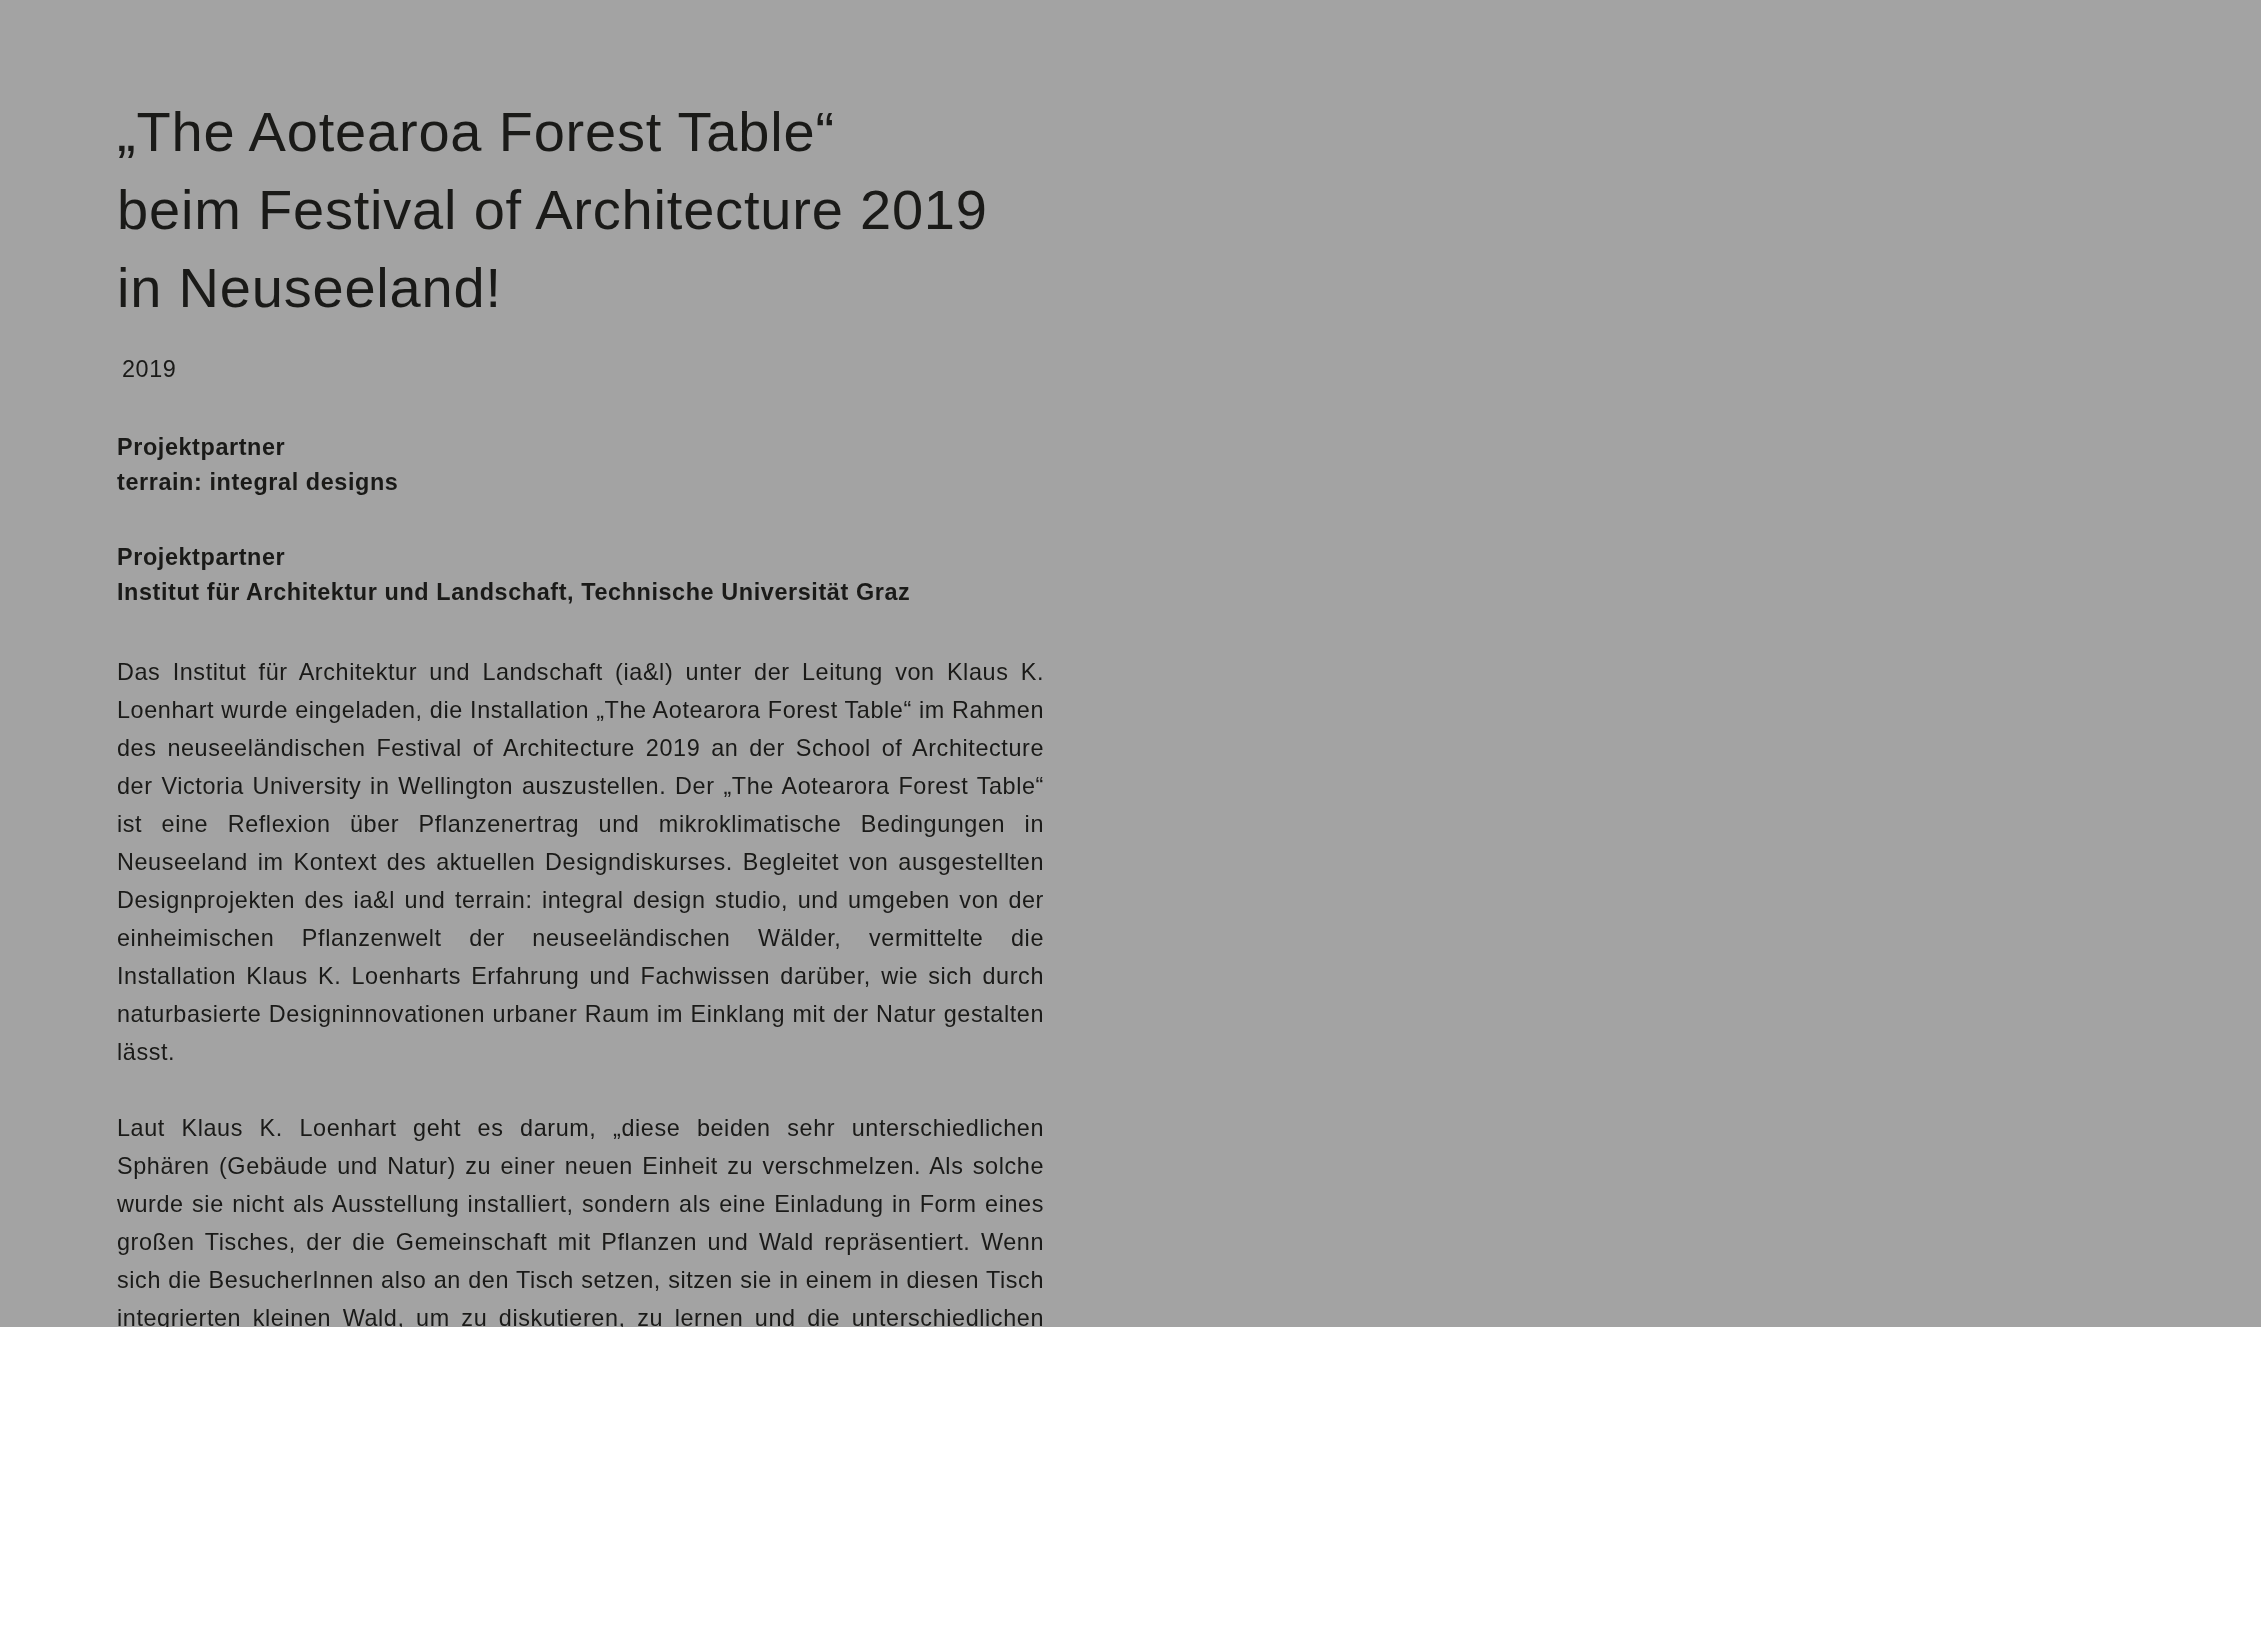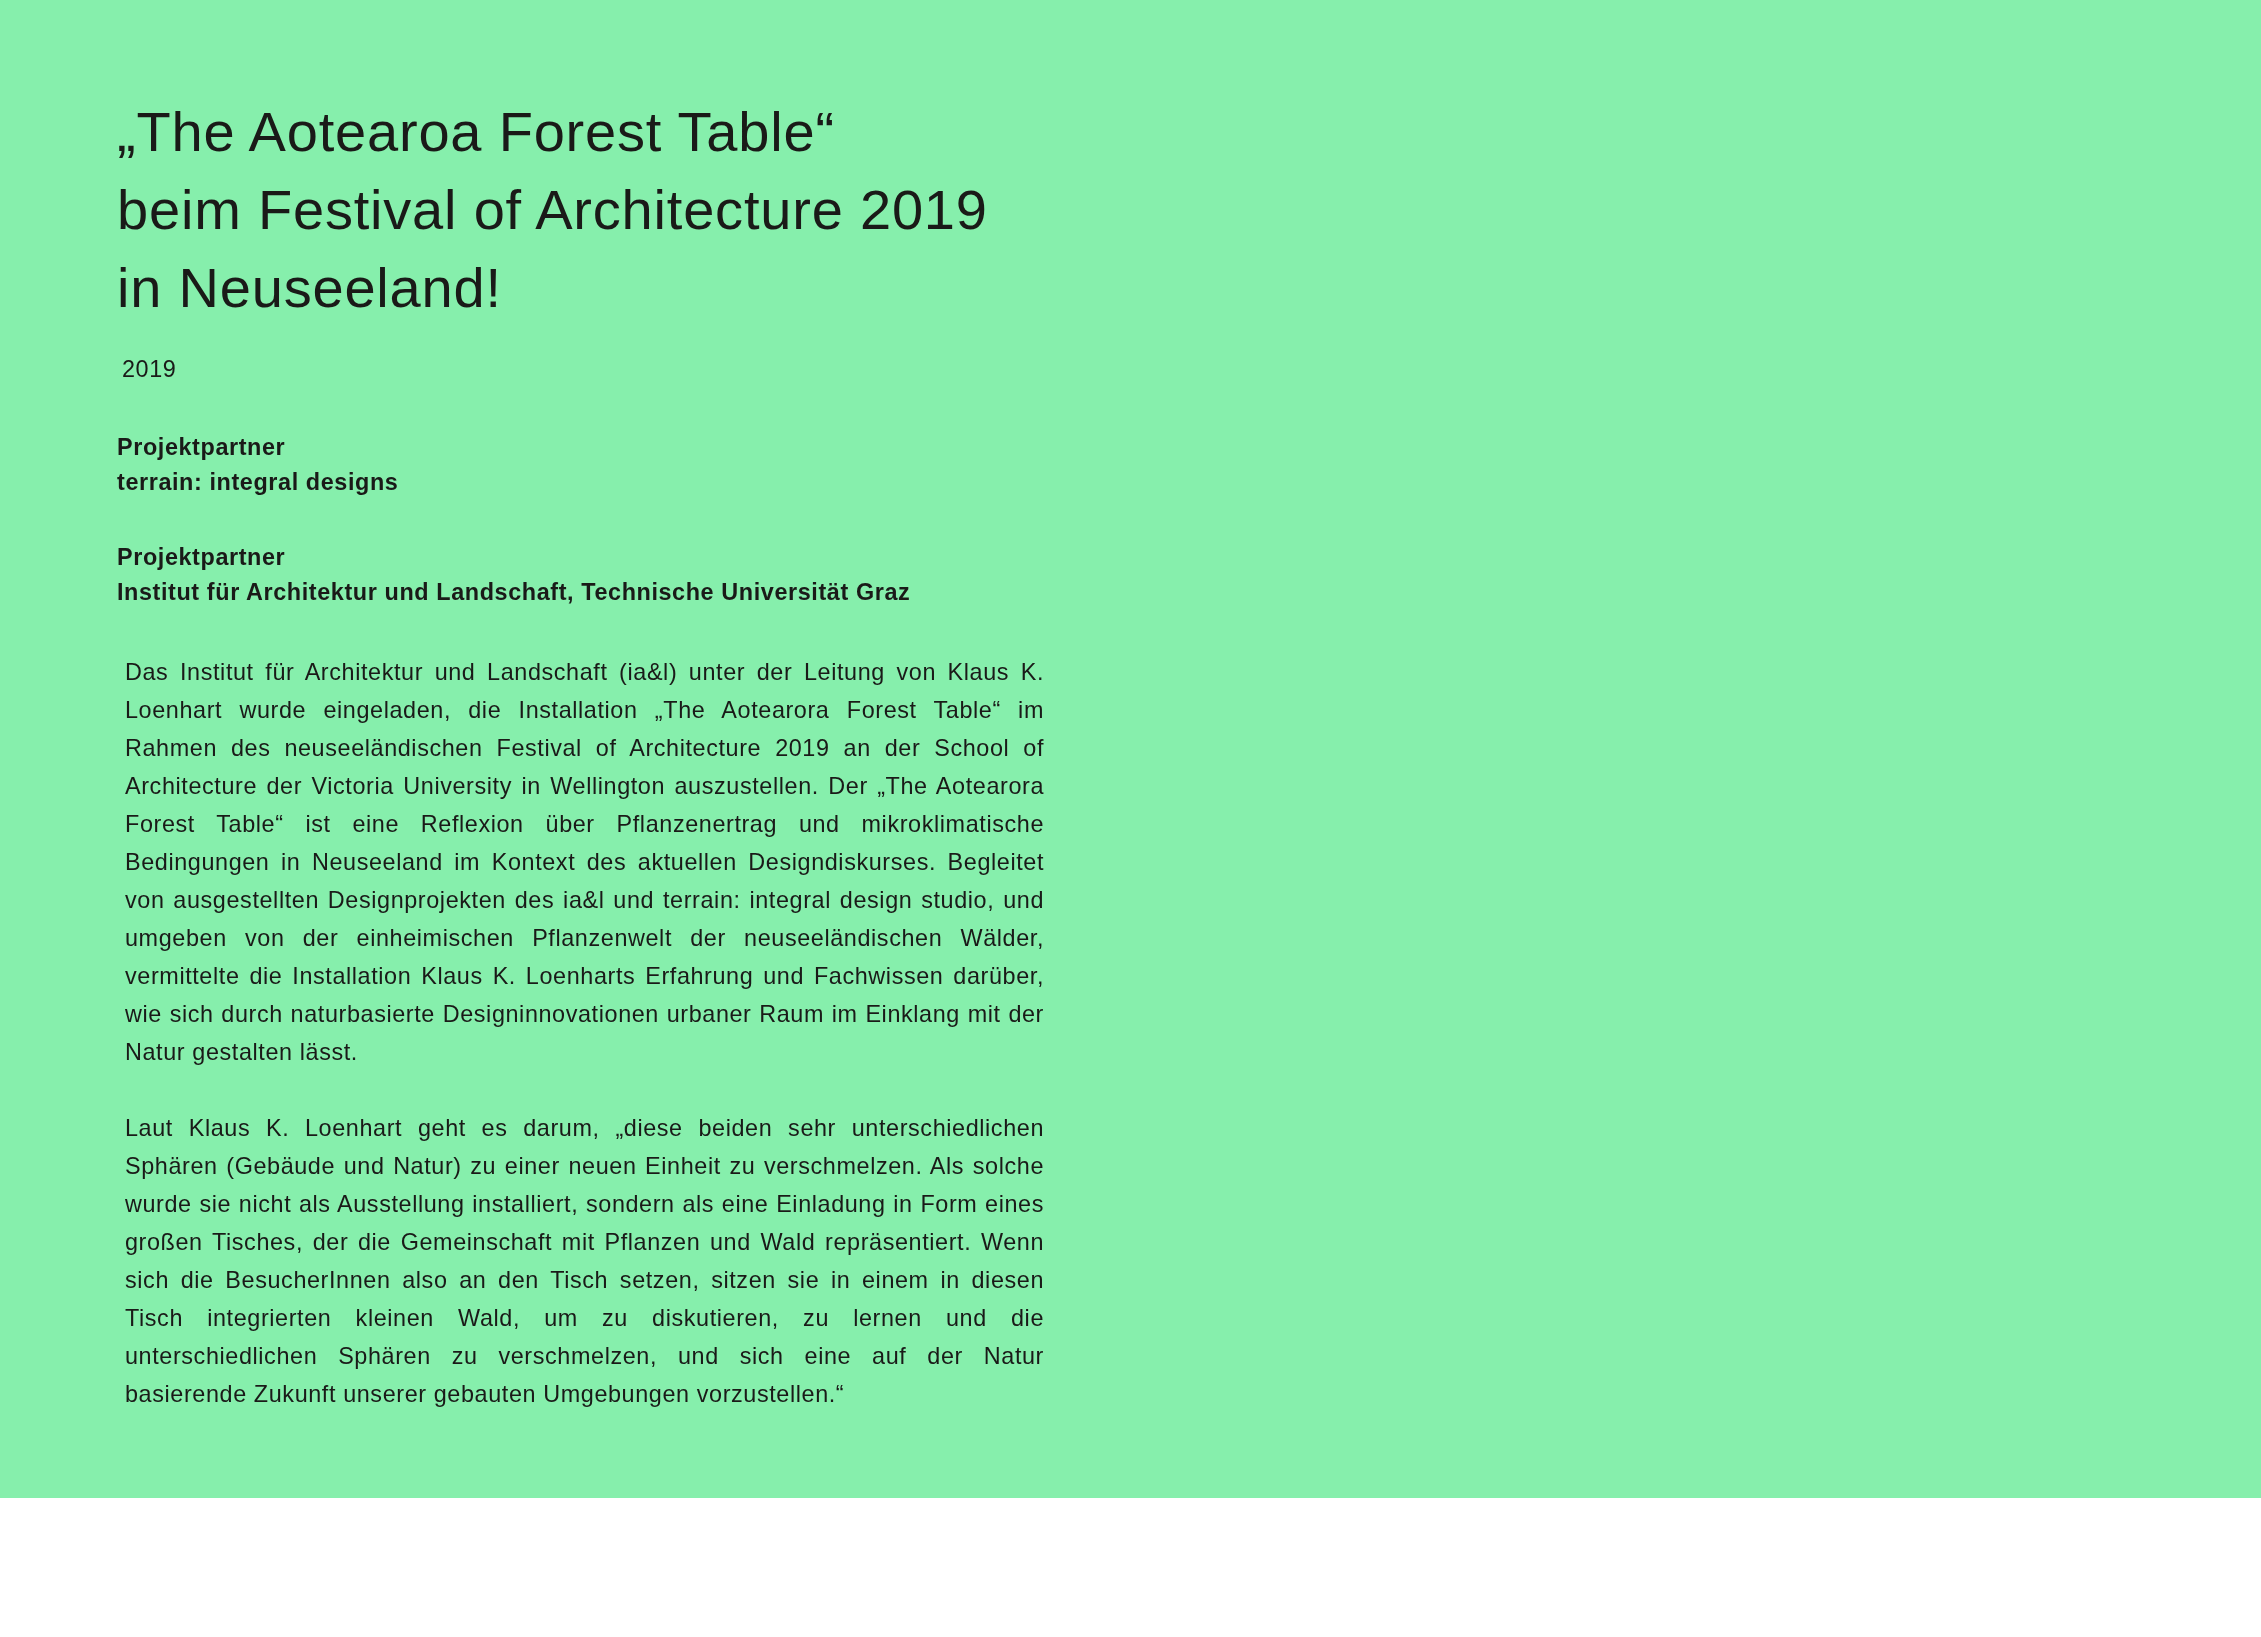--- a/index.html
+++ b/index.html
@@ -4,22 +4,22 @@
 <title>Aotearoa Forest Table</title>
 <style>
   html, body {
     margin: 0;
     padding: 0;
     background: #ffffff;
   }
   .page {
     position: relative;
     width: 2261px;
-    height: 1498px;
-    background: #86efac;
+    height: 1327px;
+    background: #a3a3a3;
     color: #1a1a18;
     font-family: "Liberation Sans", sans-serif;
     overflow: hidden;
   }
   .title {
     position: absolute;
     left: 117px;
     top: 93px;
     margin: 0;
     font-size: 56px;
@@ -53,21 +53,21 @@
     position: absolute;
     top: 653px;
     font-size: 23.4px;
     line-height: 38px;
     letter-spacing: 0.6px;
     text-align: justify;
     hyphens: none;
   }
   .column-1 { left: 117px;  width: 927px; }
   .column-2 { left: 1220px; width: 929px; }
-  .body-column p { margin: 0 0 38px 8px; }
+  .body-column p { margin: 0 0 38px 0; }
 </style>
 </head>
 <body>
 
 <div class="page">
 
   <h1 class="title">
     <span class="title-line">„The Aotearoa Forest Table“</span>
     <span class="title-line">beim Festival of Architecture 2019</span>
     <span class="title-line">in Neuseeland!</span>

